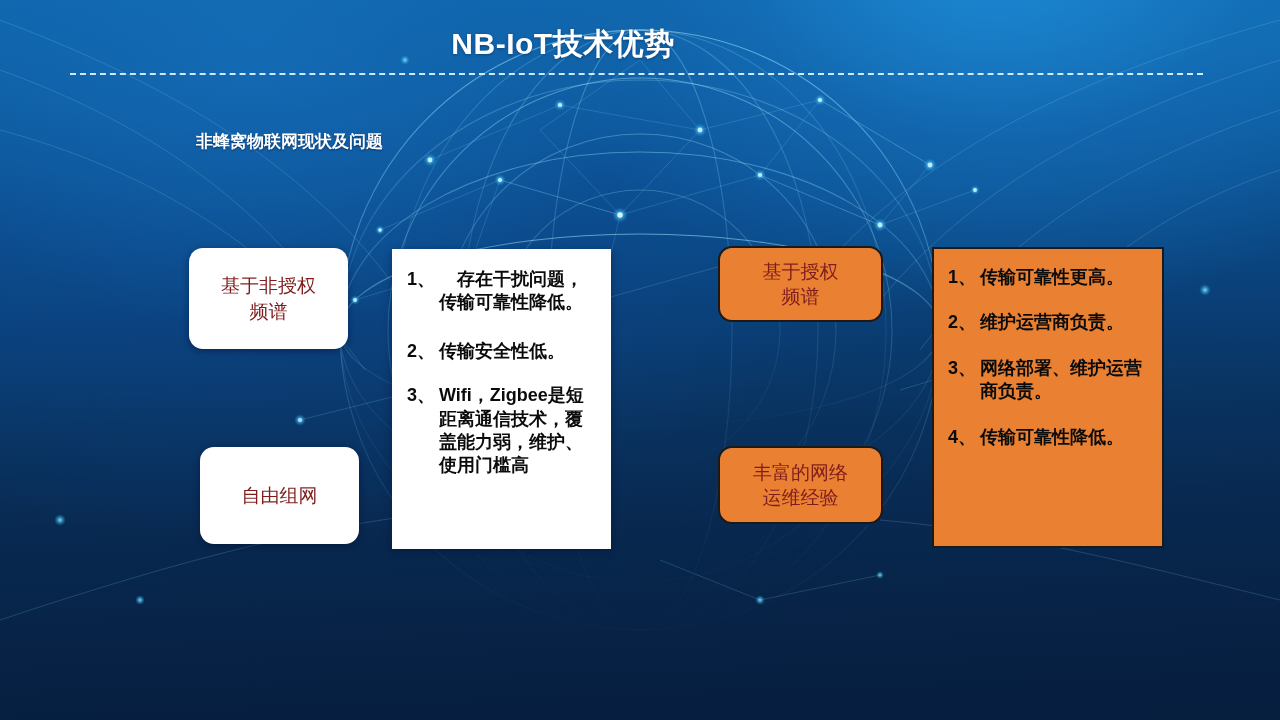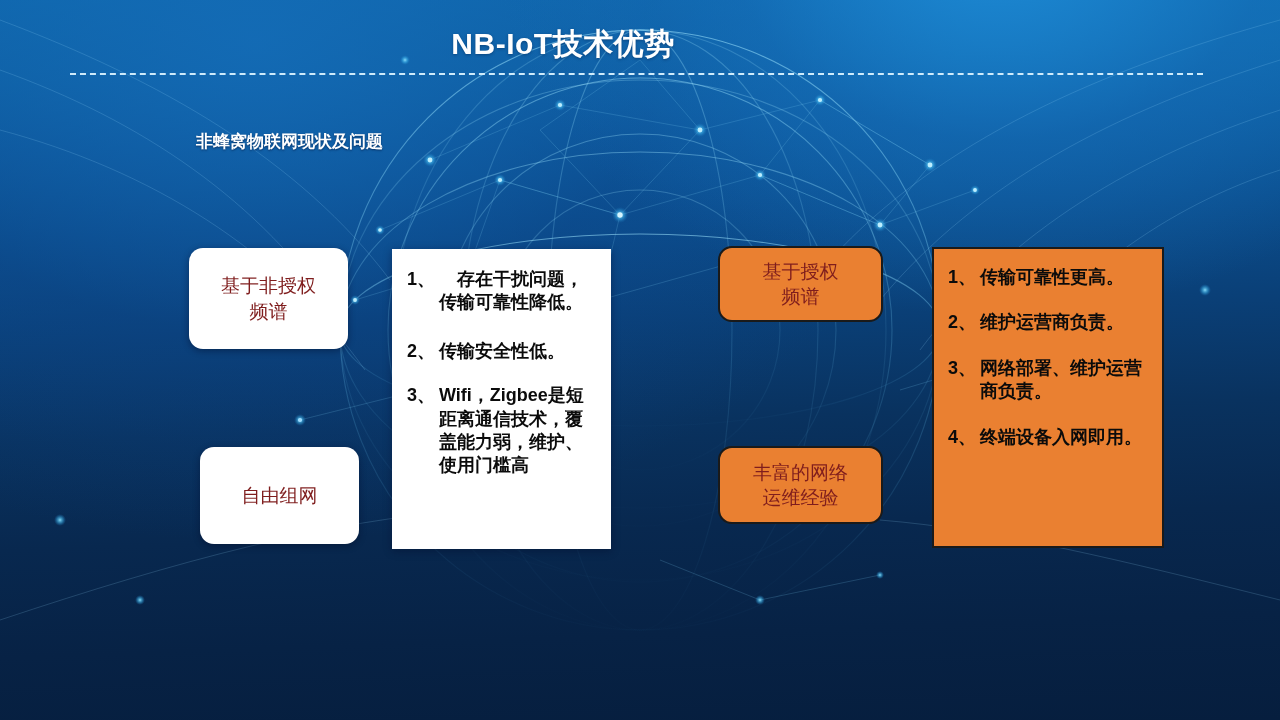--- a/index.html
+++ b/index.html
@@ -259,17 +259,17 @@
     <div class="bullet">
       <span class="num">2、</span>
       <span class="txt">维护运营商负责。</span>
     </div>
     <div class="bullet">
       <span class="num">3、</span>
       <span class="txt">网络部署、维护运营商负责。</span>
     </div>
     <div class="bullet">
       <span class="num">4、</span>
-      <span class="txt">终端设备入网即用。</span>
+      <span class="txt">传输可靠性降低。</span>
     </div>
   </div>
 
 </div>
 
 </body></html>

